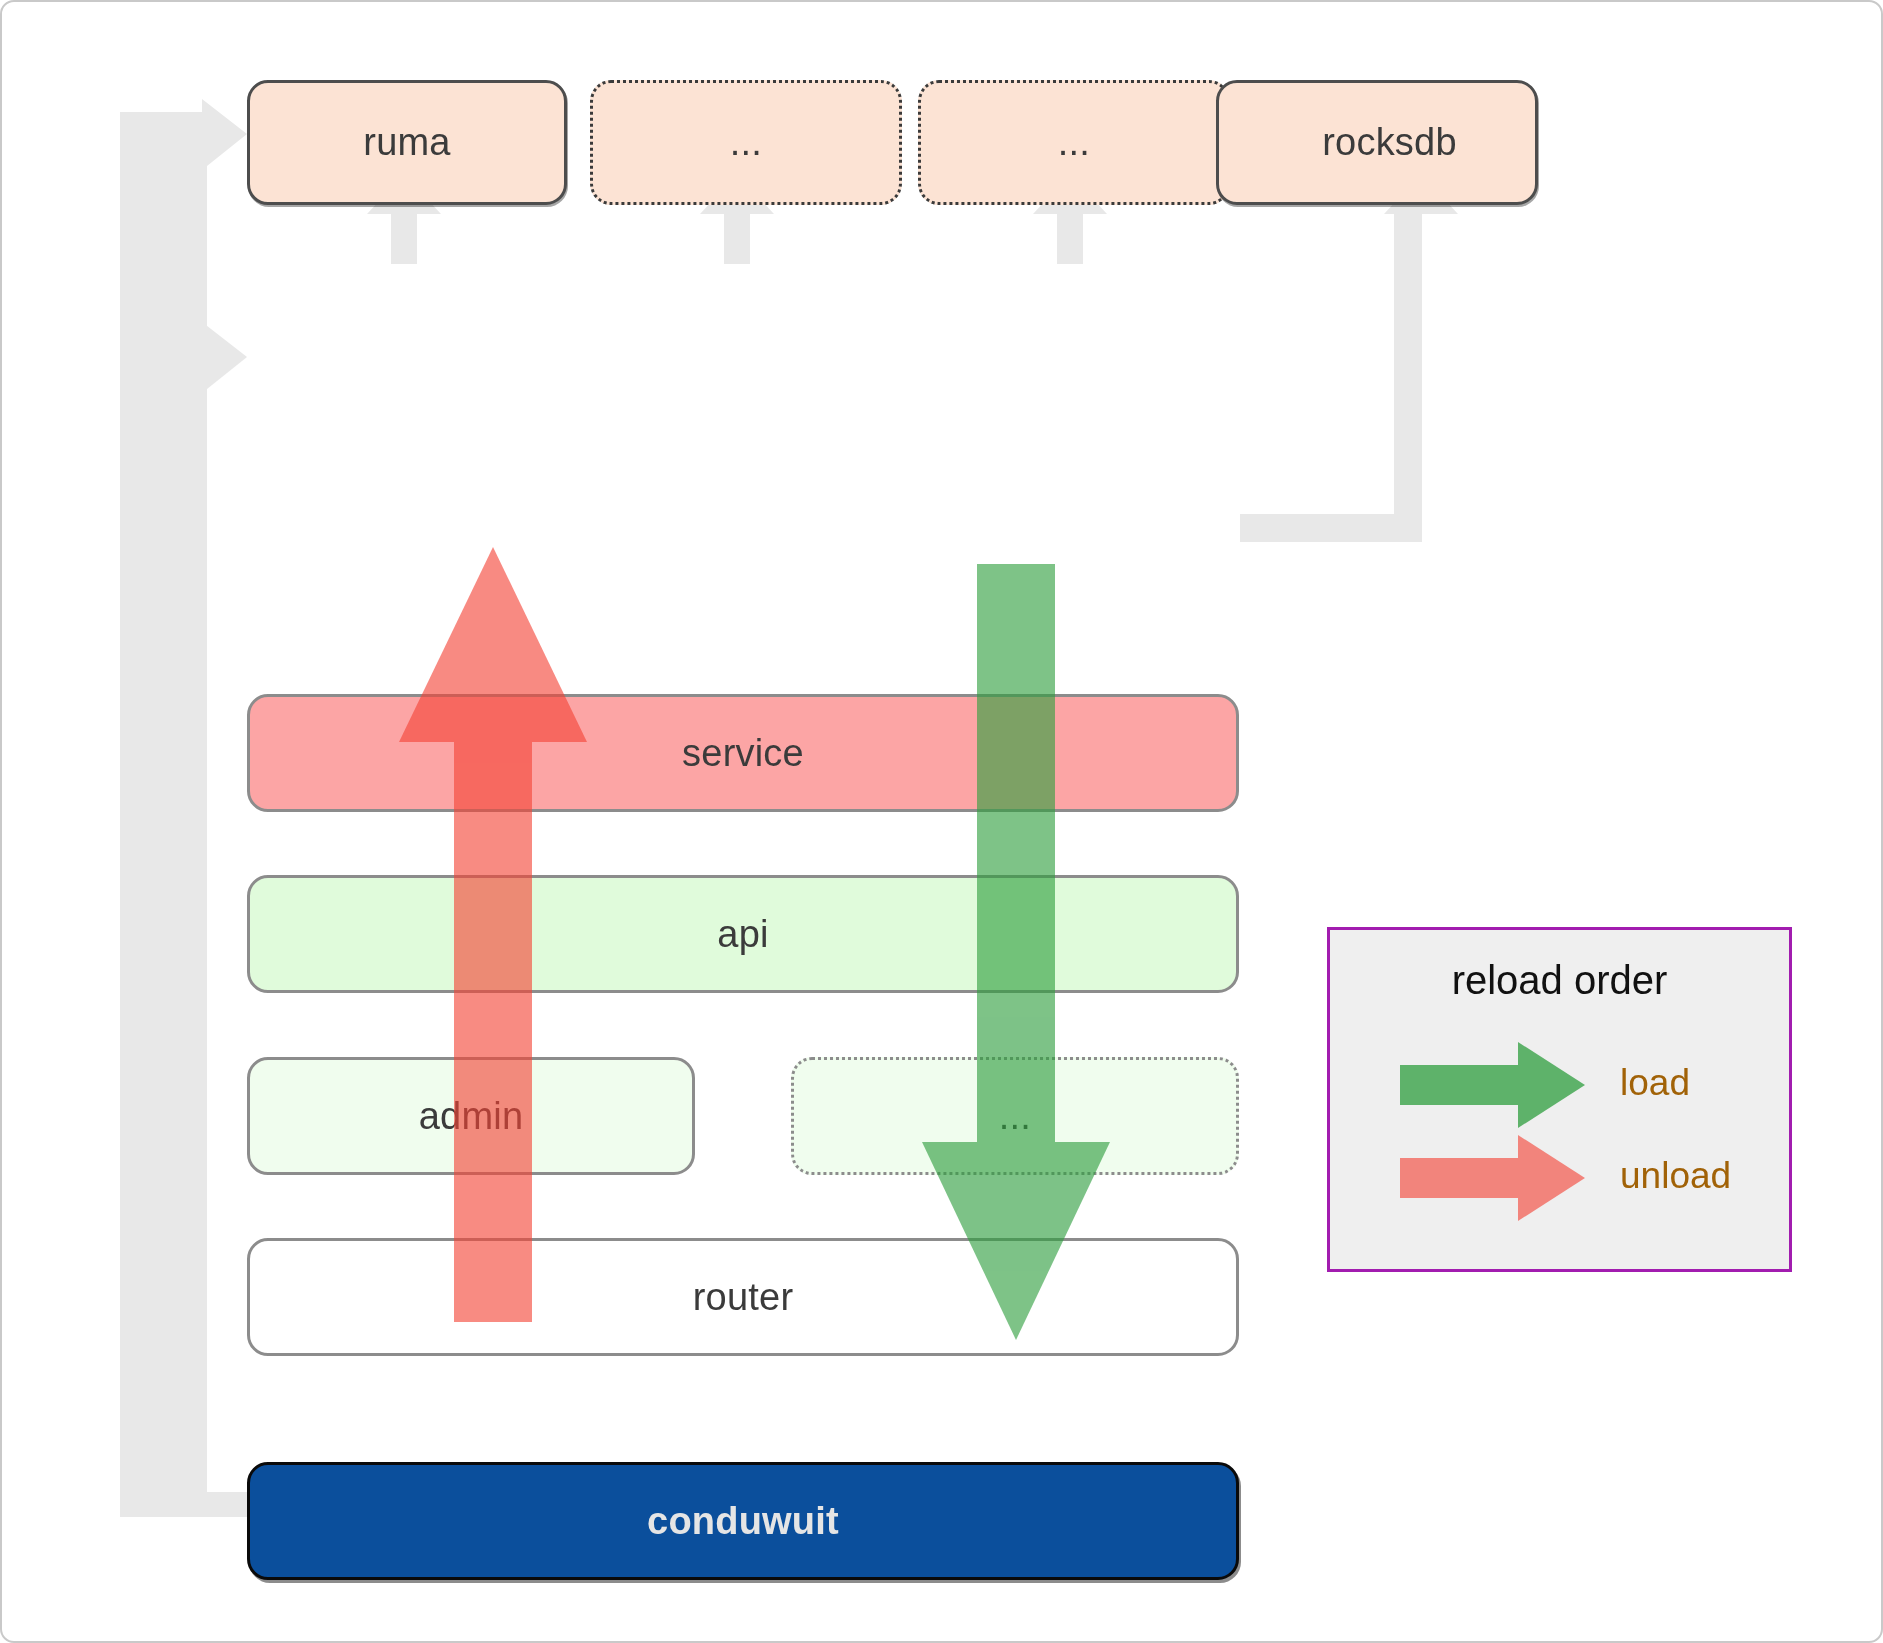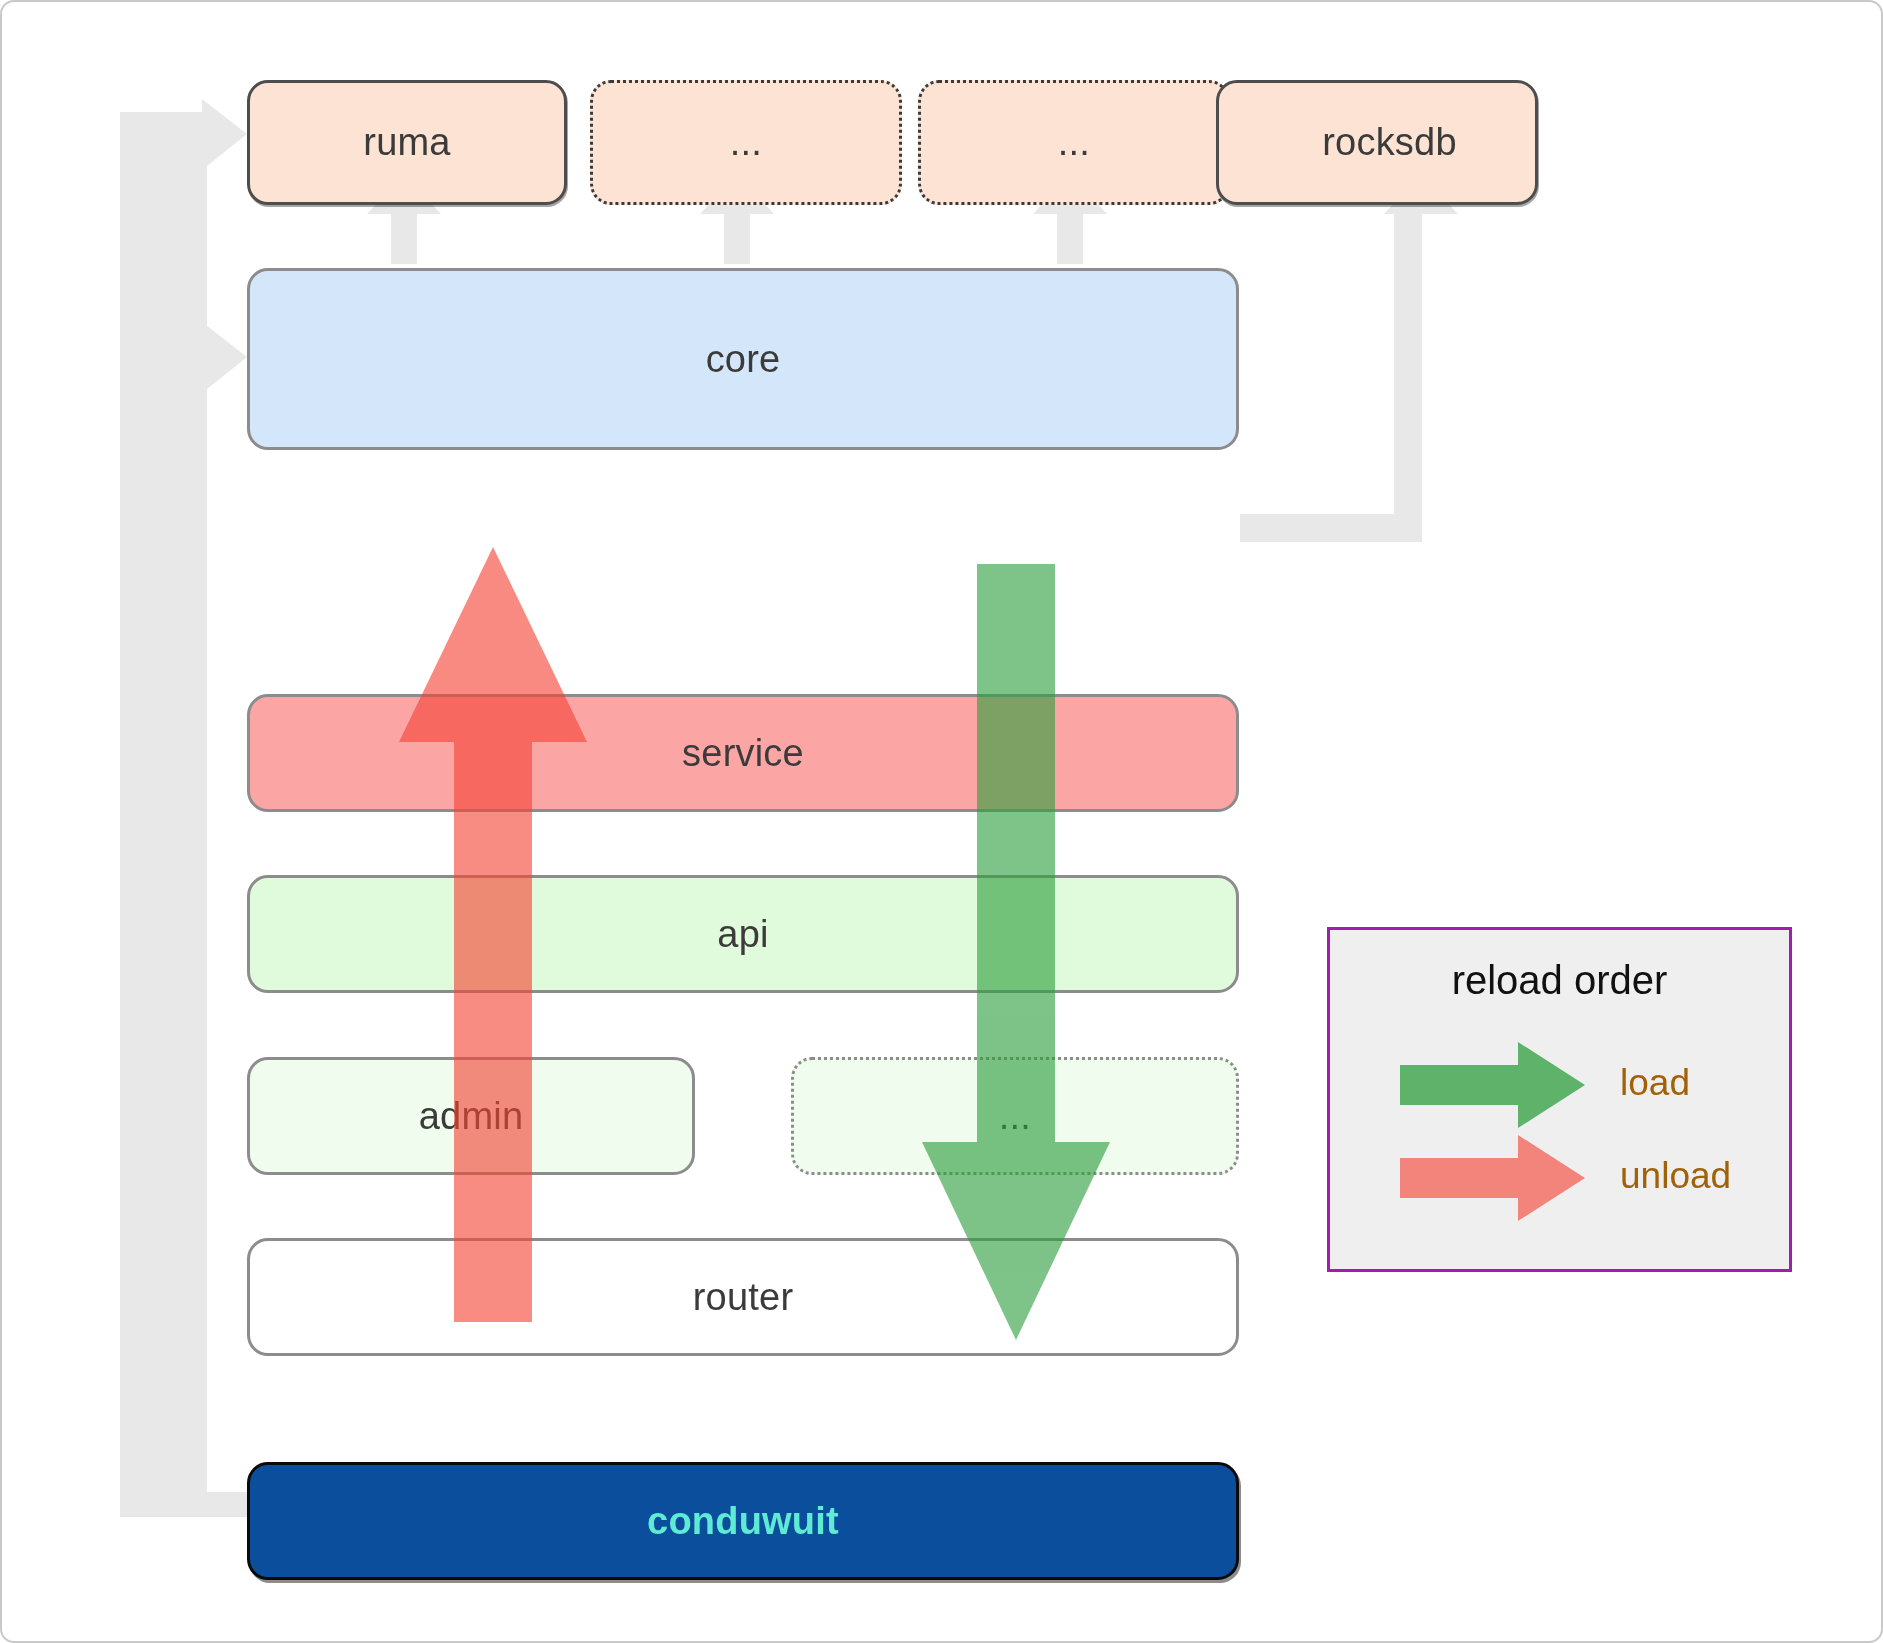--- a/index.html
+++ b/index.html
@@ -51,21 +51,21 @@
   }
   .node.layer {
     border: 3px solid #8c8c8c;
   }
   .node.layer.dotted {
     border: 3px dotted #8c8c8c;
   }
   .node.root {
     background: #0b4f9c;
     border: 3px solid #0a0a0a;
-    color: #5eead4;
+    color: #e5e5e5;
     font-weight: bold;
     box-shadow: 2px 3px 0 rgba(0,0,0,.45);
   }
   .legend {
     position: absolute;
     background: #efefef;
     border: 3px solid #a21caf;
     box-sizing: border-box;
   }
   .legend-title {
@@ -121,23 +121,20 @@
   </div>
 
   <div class="node dep dotted" style="left:916px; top:78px; width:312px; height:125px;">
     <span>...</span>
   </div>
 
   <div class="node dep" style="left:1214px; top:78px; width:322px; height:125px;padding-left:25px;">
     <span>rocksdb</span>
   </div>
 
-  <div class="node core" style="left:245px; top:266px; width:992px; height:182px;">
-    <span>core</span>
-  </div>
 
 
   <div class="node layer" style="left:245px; top:692px; width:992px; height:118px; background:#fca5a5;">
     <span>service</span>
   </div>
 
   <div class="node layer" style="left:245px; top:873px; width:992px; height:118px; background:#e0fbdb;">
     <span>api</span>
   </div>
 

